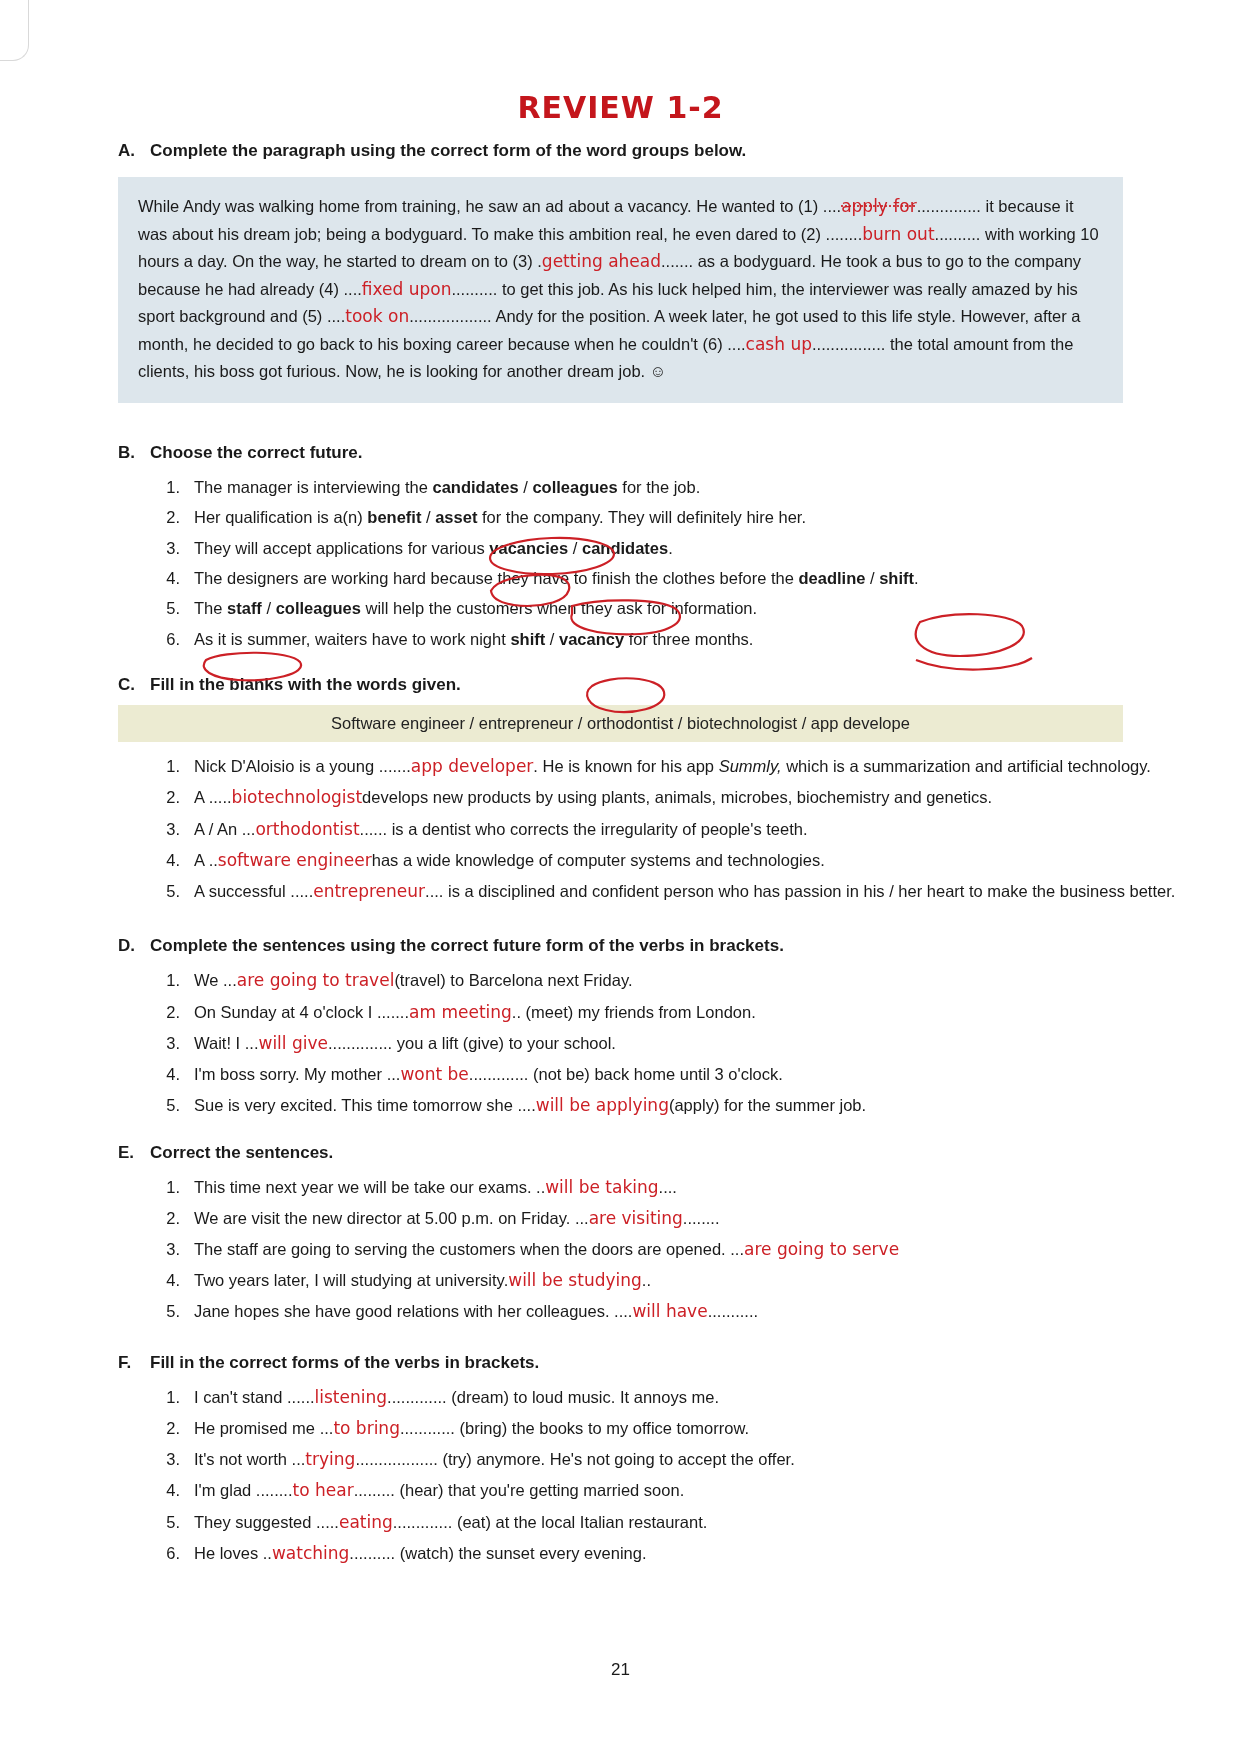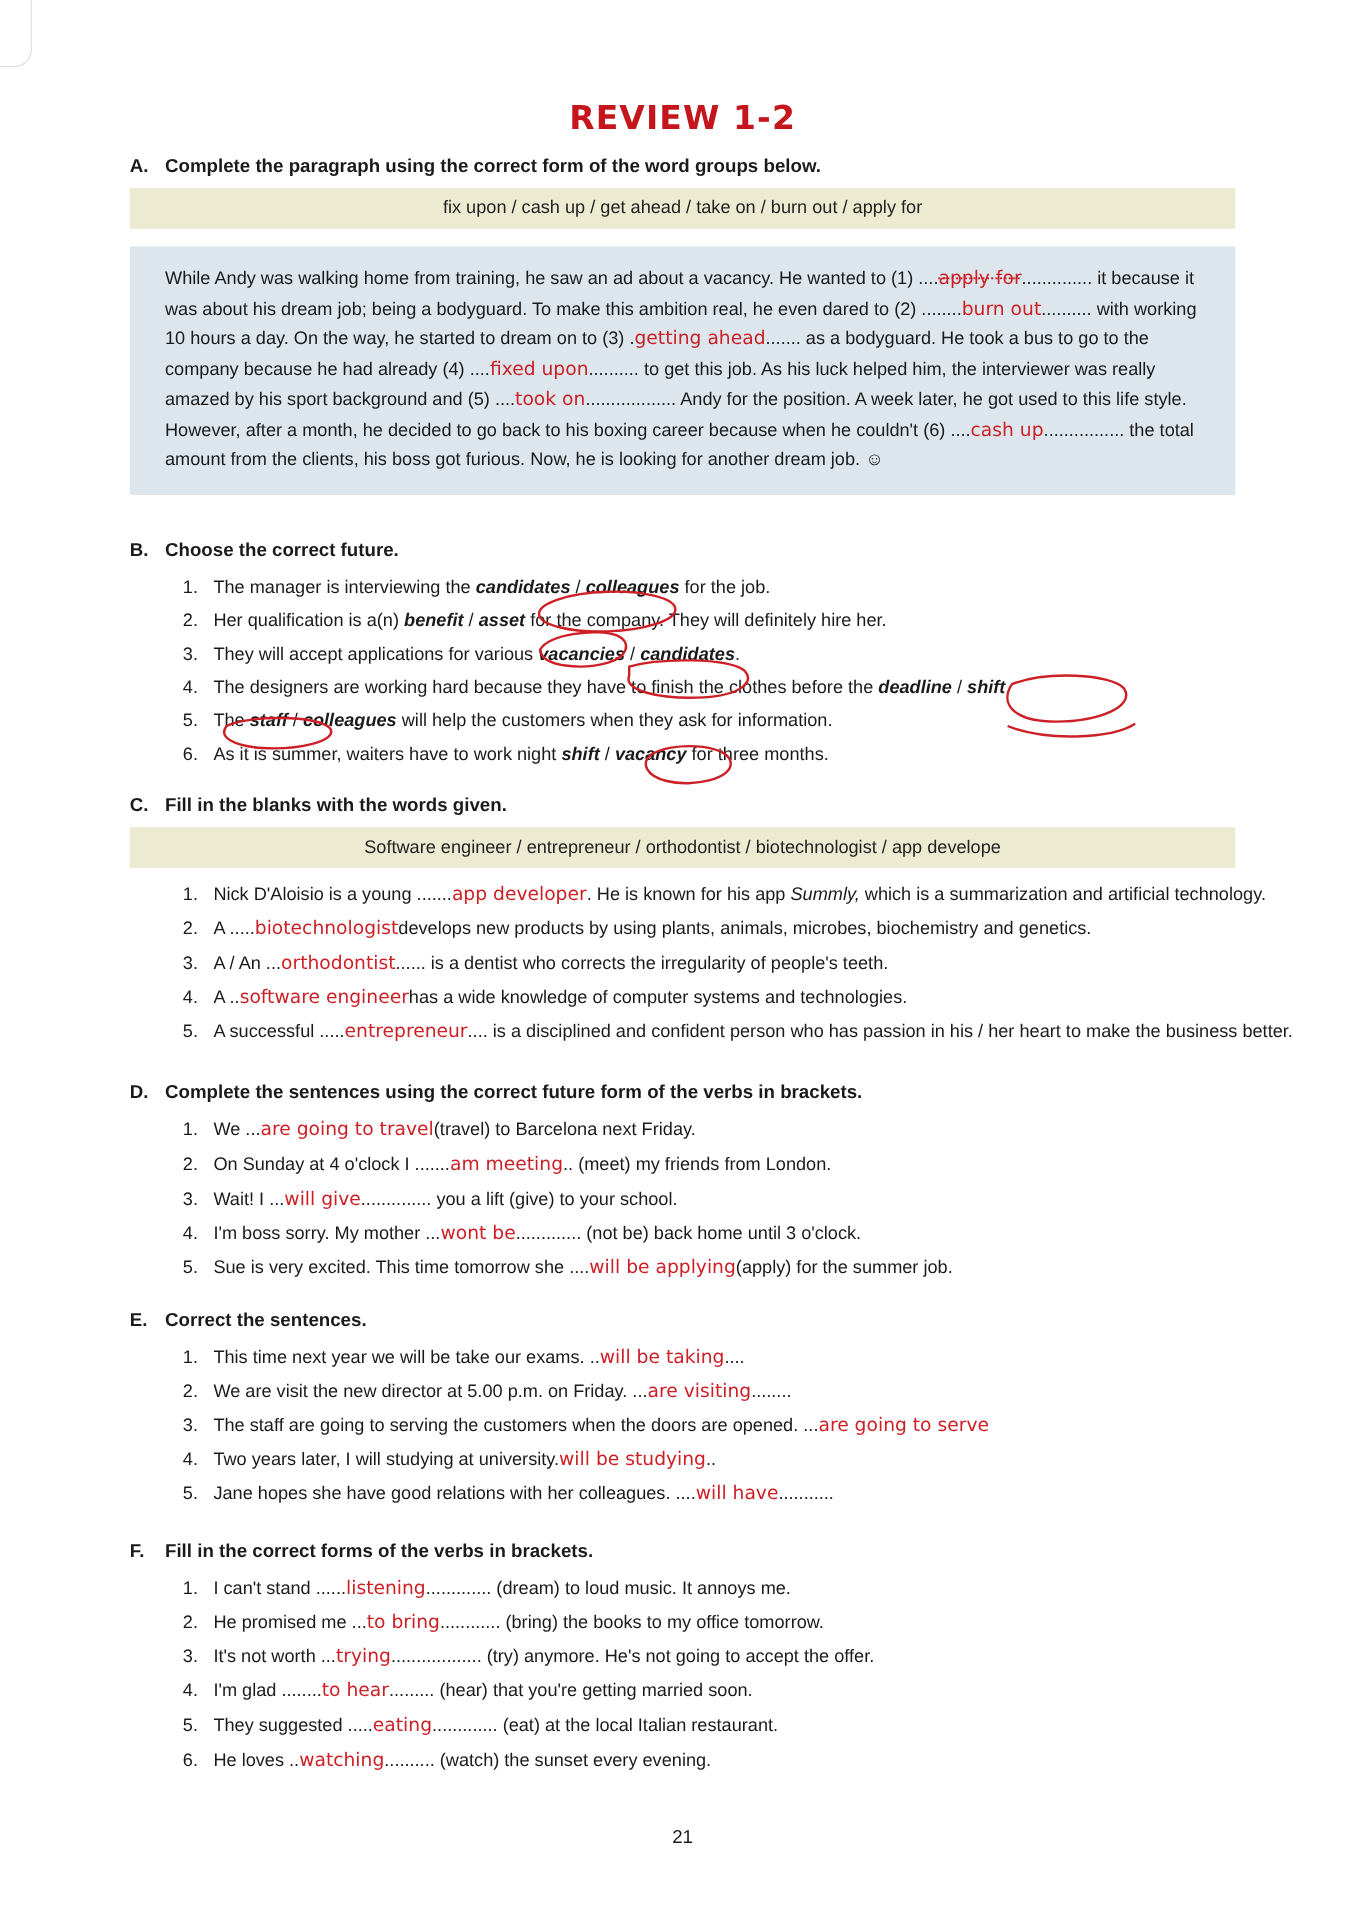--- a/index.html
+++ b/index.html
@@ -54,21 +54,21 @@
     background: #ecebd2;
     margin: 0 118px 0 118px;
     padding: 9px 10px;
     text-align: center;
     font-size: 16.5px;
     color: #222;
   }
   .paragraph-box {
     background: #dde6ec;
     margin: 16px 118px 0 118px;
-    padding: 16px 20px 18px 32px;
+    padding: 16px 20px 18px 20px;
     font-size: 16.5px;
     line-height: 1.62;
     position: relative;
   }
   .ans {
     color: #cc2026;
     font-family: "DejaVu Sans", sans-serif;
     font-size: 17px;
     white-space: nowrap;
   }
@@ -83,21 +83,21 @@
     position: relative;
     padding-left: 44px;
     margin-bottom: 2px;
   }
   ol.qlist li .num {
     position: absolute;
     left: 0;
     width: 30px;
     text-align: right;
   }
-  .bi { font-weight: bold; font-style: italic; }
+  .bi { font-weight: bold; }
   .it { font-style: italic; }
   .pagenum {
     position: absolute;
     bottom: 74px;
     left: 0; right: 0;
     text-align: center;
     font-weight: normal;
     font-size: 17px;
   }
   .ovals { position: absolute; left:0; top:0; width:1241px; height:1754px; pointer-events:none; }
@@ -108,21 +108,20 @@
 <div class="page">
   <div class="corner-fold"></div>
 
   <h1 class="title">REVIEW 1-2</h1>
 
   <div class="section-head">
     <span class="letter">A.</span>
     <span>Complete the paragraph using the correct form of the word groups below.</span>
   </div>
 
-  <div class="wordbank">fix upon / cash up / get ahead / take on / burn out / apply for</div>
 
   <div class="paragraph-box">
     <span>While Andy was walking home from training, he saw an ad about a vacancy. He wanted to (1) ....</span><span class="ans" style="text-decoration:line-through; text-decoration-style:dotted;">apply for</span><span>.............. it because it was about his dream job; being a bodyguard. To make this ambition real, he even dared to (2) ........</span><span class="ans">burn out</span><span>.......... with working 10 hours a day. On the way, he started to dream on to (3) .</span><span class="ans">getting ahead</span><span>....... as a bodyguard. He took a bus to go to the company because he had already (4) ....</span><span class="ans">fixed upon</span><span>.......... to get this job. As his luck helped him, the interviewer was really amazed by his sport background and (5) ....</span><span class="ans">took on</span><span>.................. Andy for the position. A week later, he got used to this life style. However, after a month, he decided to go back to his boxing career because when he couldn't (6) ....</span><span class="ans">cash up</span><span>................ the total amount from the clients, his boss got furious. Now, he is looking for another dream job. ☺</span>
   </div>
 
   <div class="section-head" style="margin-top:40px;">
     <span class="letter">B.</span>
     <span>Choose the correct future.</span>
   </div>
   <ol class="qlist">

